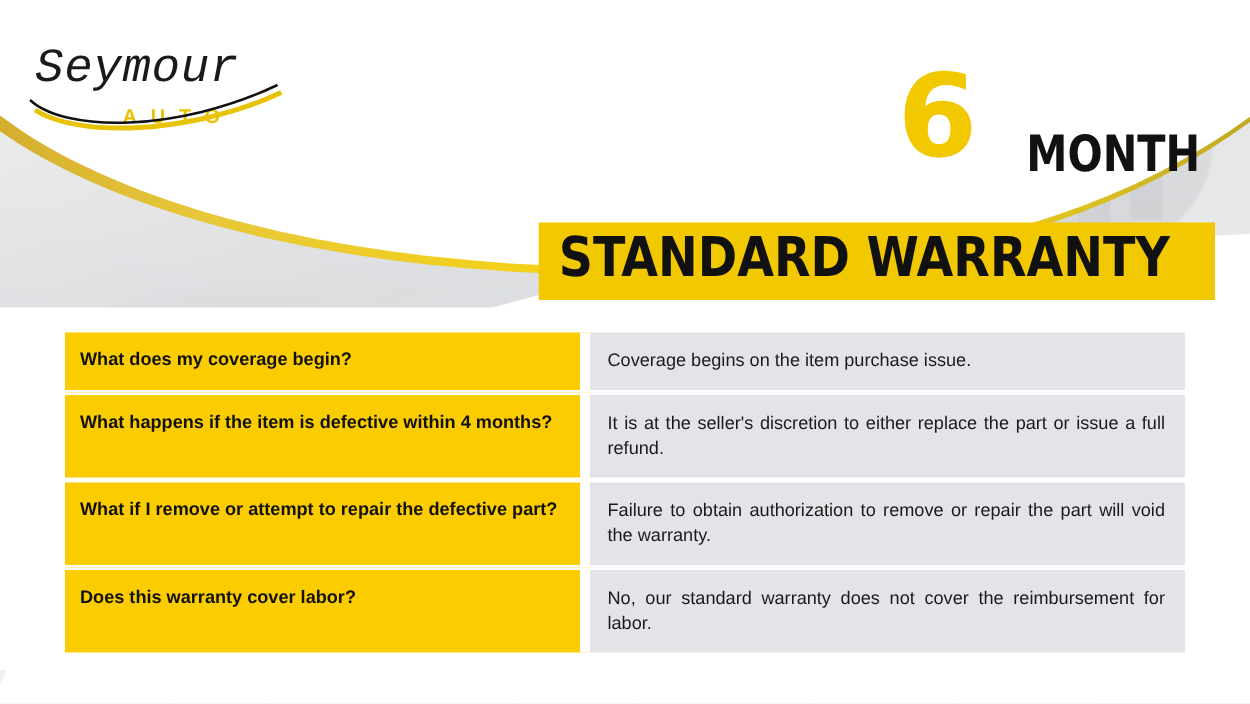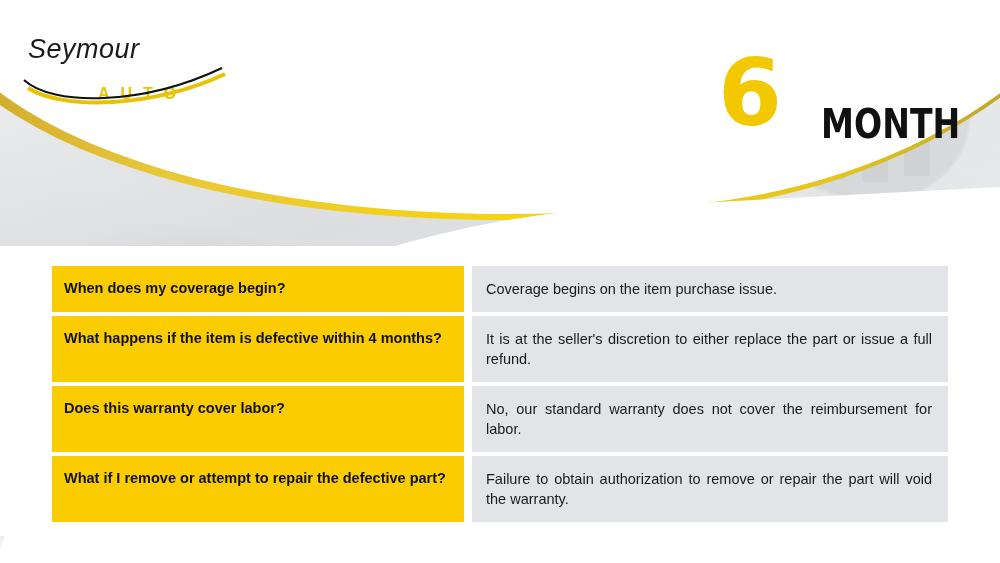--- a/index.html
+++ b/index.html
@@ -110,23 +110,23 @@
     position: absolute;
     left: 18px;
     top: 20px;
     width: 210px;
     height: 90px;
   }
   .logo .word {
     position: absolute;
     left: 10px;
     top: 14px;
-    font-family: Liberation Sans, sans-serif;
+    font-family: Liberation Mono, monospace;
     font-style: italic;
-    font-size: 27px;
+    font-size: 38px;
     color: #1a1a1a;
     letter-spacing: .5px;
   }
   .logo .auto {
     position: absolute;
     left: 80px;
     top: 65px;
     font-size: 16px;
     letter-spacing: 11px;
     color: #e8c305;
@@ -268,36 +268,39 @@
     <div class="word">Seymour</div>
     <div class="auto">AUTO</div>
     <svg class="swoosh" viewBox="0 0 205 46">
       <path d="M2,18 C30,44 120,44 200,6" fill="none" stroke="#111111" stroke-width="2"></path>
       <path d="M6,26 C40,48 130,46 203,12" fill="none" stroke="#e8c305" stroke-width="4"></path>
     </svg>
   </div>
 
   <div class="six">6</div>
   <div class="month">MONTH</div>
+  <div class="std-banner">
+    <span>STANDARD WARRANTY</span>
+  </div>
 
 
   <table class="faq">
     <tbody>
       <tr>
-        <td class="q">When does my coverage begin?</td>
+        <td class="q">What does my coverage begin?</td>
         <td class="a">Coverage begins on the item purchase issue.</td>
       </tr>
       <tr>
         <td class="q">What happens if the item is defective within 4 months?</td>
         <td class="a">It is at the seller's discretion to either replace the part or issue a full refund.</td>
       </tr>
       <tr>
+        <td class="q">What if I remove or attempt to repair the defective part?</td>
+        <td class="a">Failure to obtain authorization to remove or repair the part will void the warranty.</td>
+      </tr>
+      <tr>
         <td class="q">Does this warranty cover labor?</td>
         <td class="a">No, our standard warranty does not cover the reimbursement for labor.</td>
       </tr>
-      <tr>
-        <td class="q">What if I remove or attempt to repair the defective part?</td>
-        <td class="a">Failure to obtain authorization to remove or repair the part will void the warranty.</td>
-      </tr>
     </tbody>
   </table>
 
 </div>
 
 </body></html>

